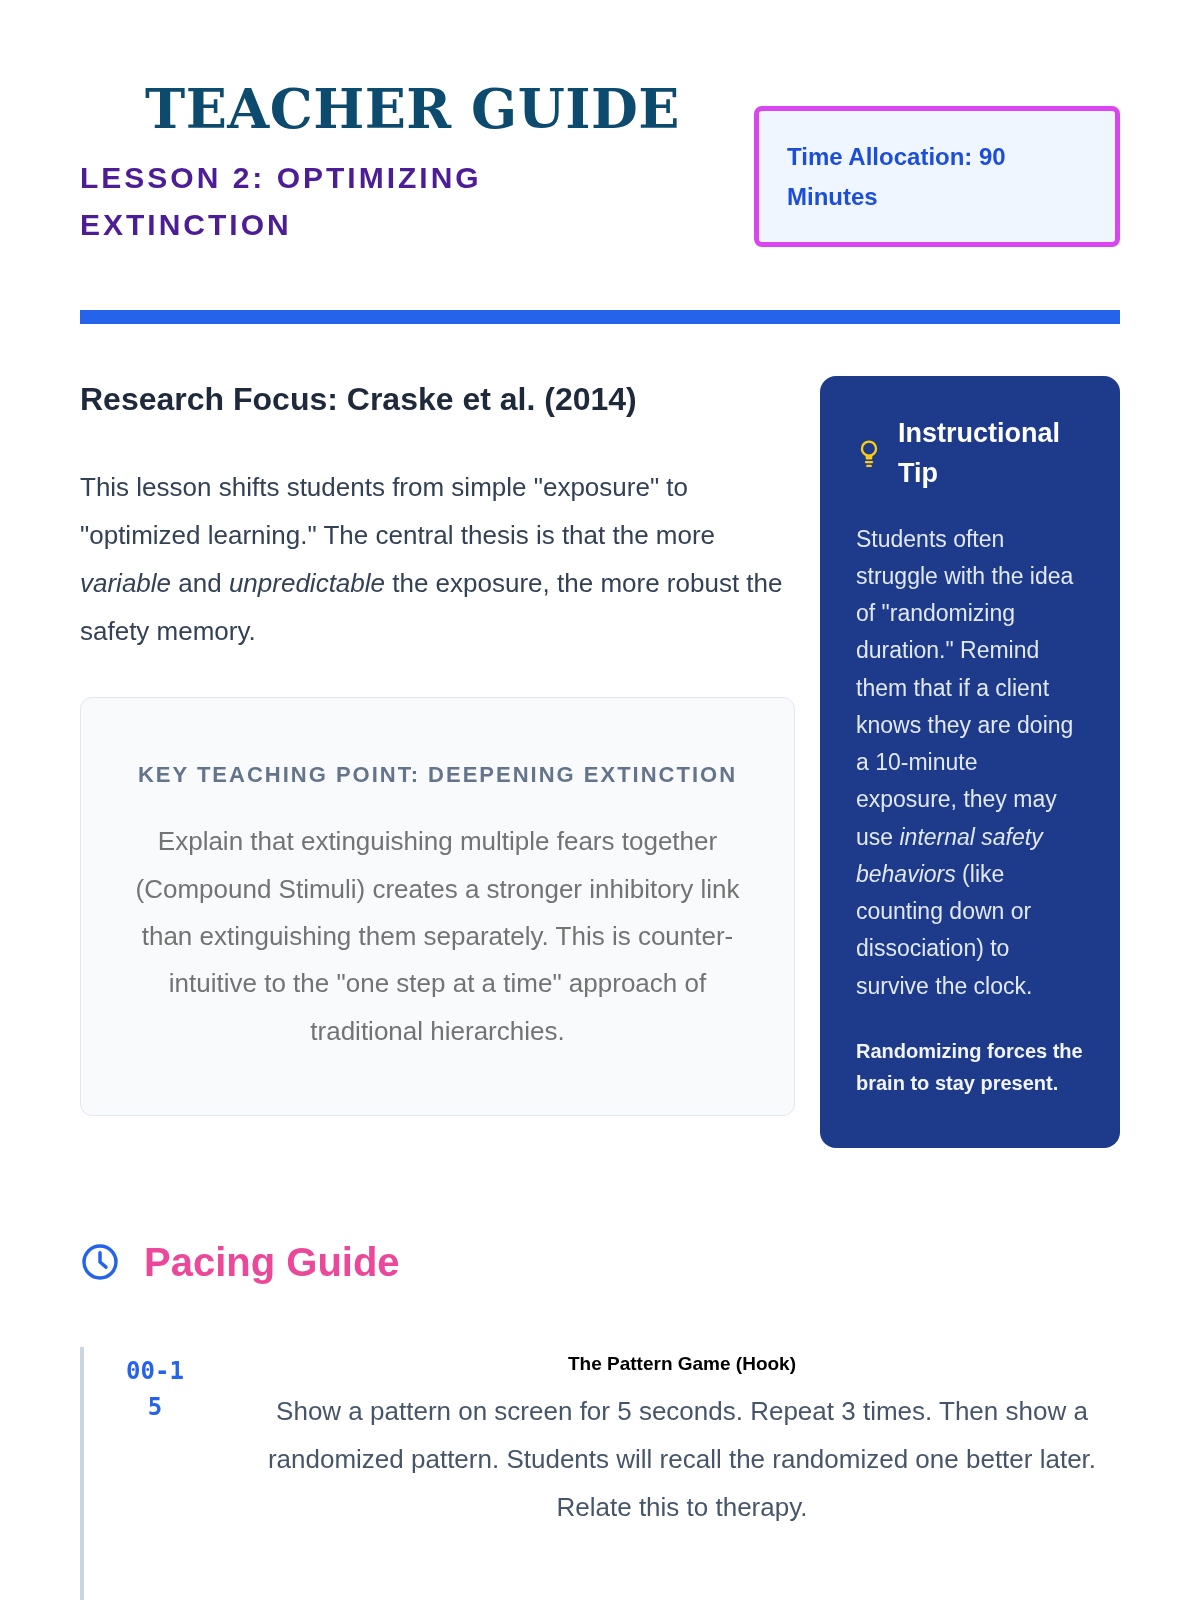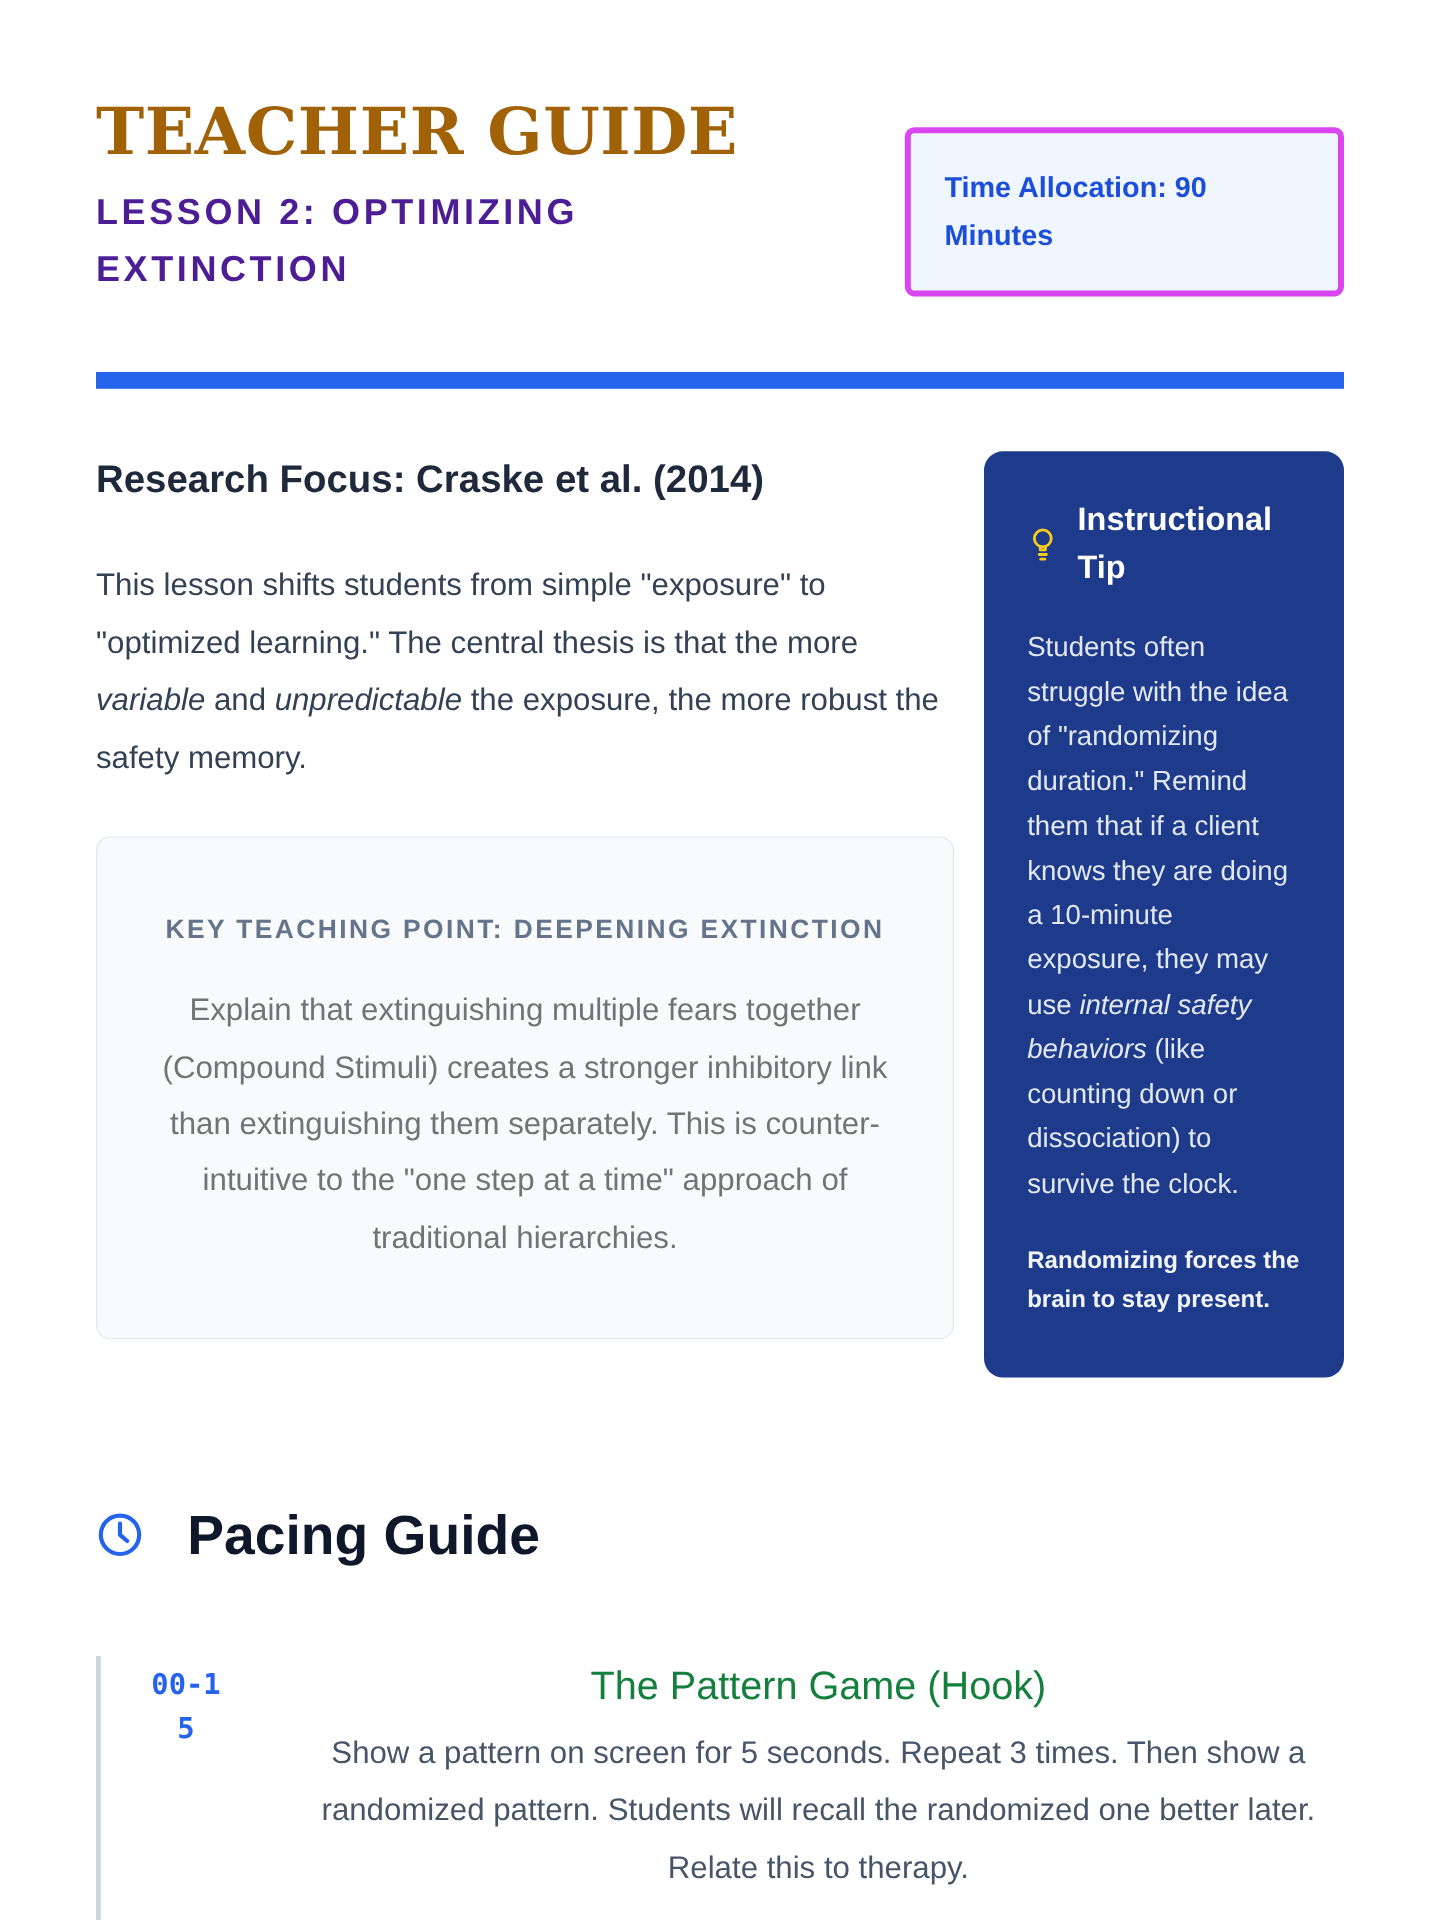--- a/index.html
+++ b/index.html
@@ -21,21 +21,22 @@
     padding-top: 80px;
   }
   .header-left { width: 600px; }
   .doc-title {
     margin: 0;
     font-family: "DejaVu Serif", "Liberation Serif", serif;
     font-weight: 800;
     font-size: 54px;
     line-height: 1.1;
     letter-spacing: 0.5px;
-    color: #a16207;
+    color: #0c4a6e;
+    text-align: right;
   }
   .doc-subtitle {
     margin-top: 16px;
     font-size: 30px;
     font-weight: 700;
     letter-spacing: 3px;
     line-height: 1.55;
     color: #4c1d95;
   }
   .time-box {
@@ -135,45 +136,45 @@
   }
 
   
   .pacing-header {
     display: flex;
     align-items: center;
     gap: 20px;
     margin-top: 88px;
   }
   .pacing-title {
-    margin: 16px;
-    font-size: 46px;
-    font-weight: 700;
-    color: #0f172a;
+    margin: 4px;
+    font-size: 40px;
+    font-weight: 700;
+    color: #ec4899;
   }
   .timeline {
     margin-top: 58px;
     border-left: 4px solid #cbd5e1;
     padding: 6px 0 80px 42px;
   }
   .timeline-item { display: flex; gap: 60px; text-align: center; }
   .item-time {
     width: 58px;
     flex: none;
     font-family: "DejaVu Sans Mono", monospace;
     font-weight: 700;
     font-size: 24px;
     line-height: 1.5;
     color: #2563eb;
     word-break: break-all;
   }
   .item-title {
-    font-size: 33px;
-    font-weight: 400;
-    color: #15803d;
+    font-size: 19px;
+    font-weight: 700;
+    color: #000000;
     margin-bottom: 12px;
   }
   .item-desc {
     font-size: 26px;
     line-height: 1.85;
     color: #475569;
     max-width: 880px;
   }
   .icon-svg { display: block; }
 </style>

